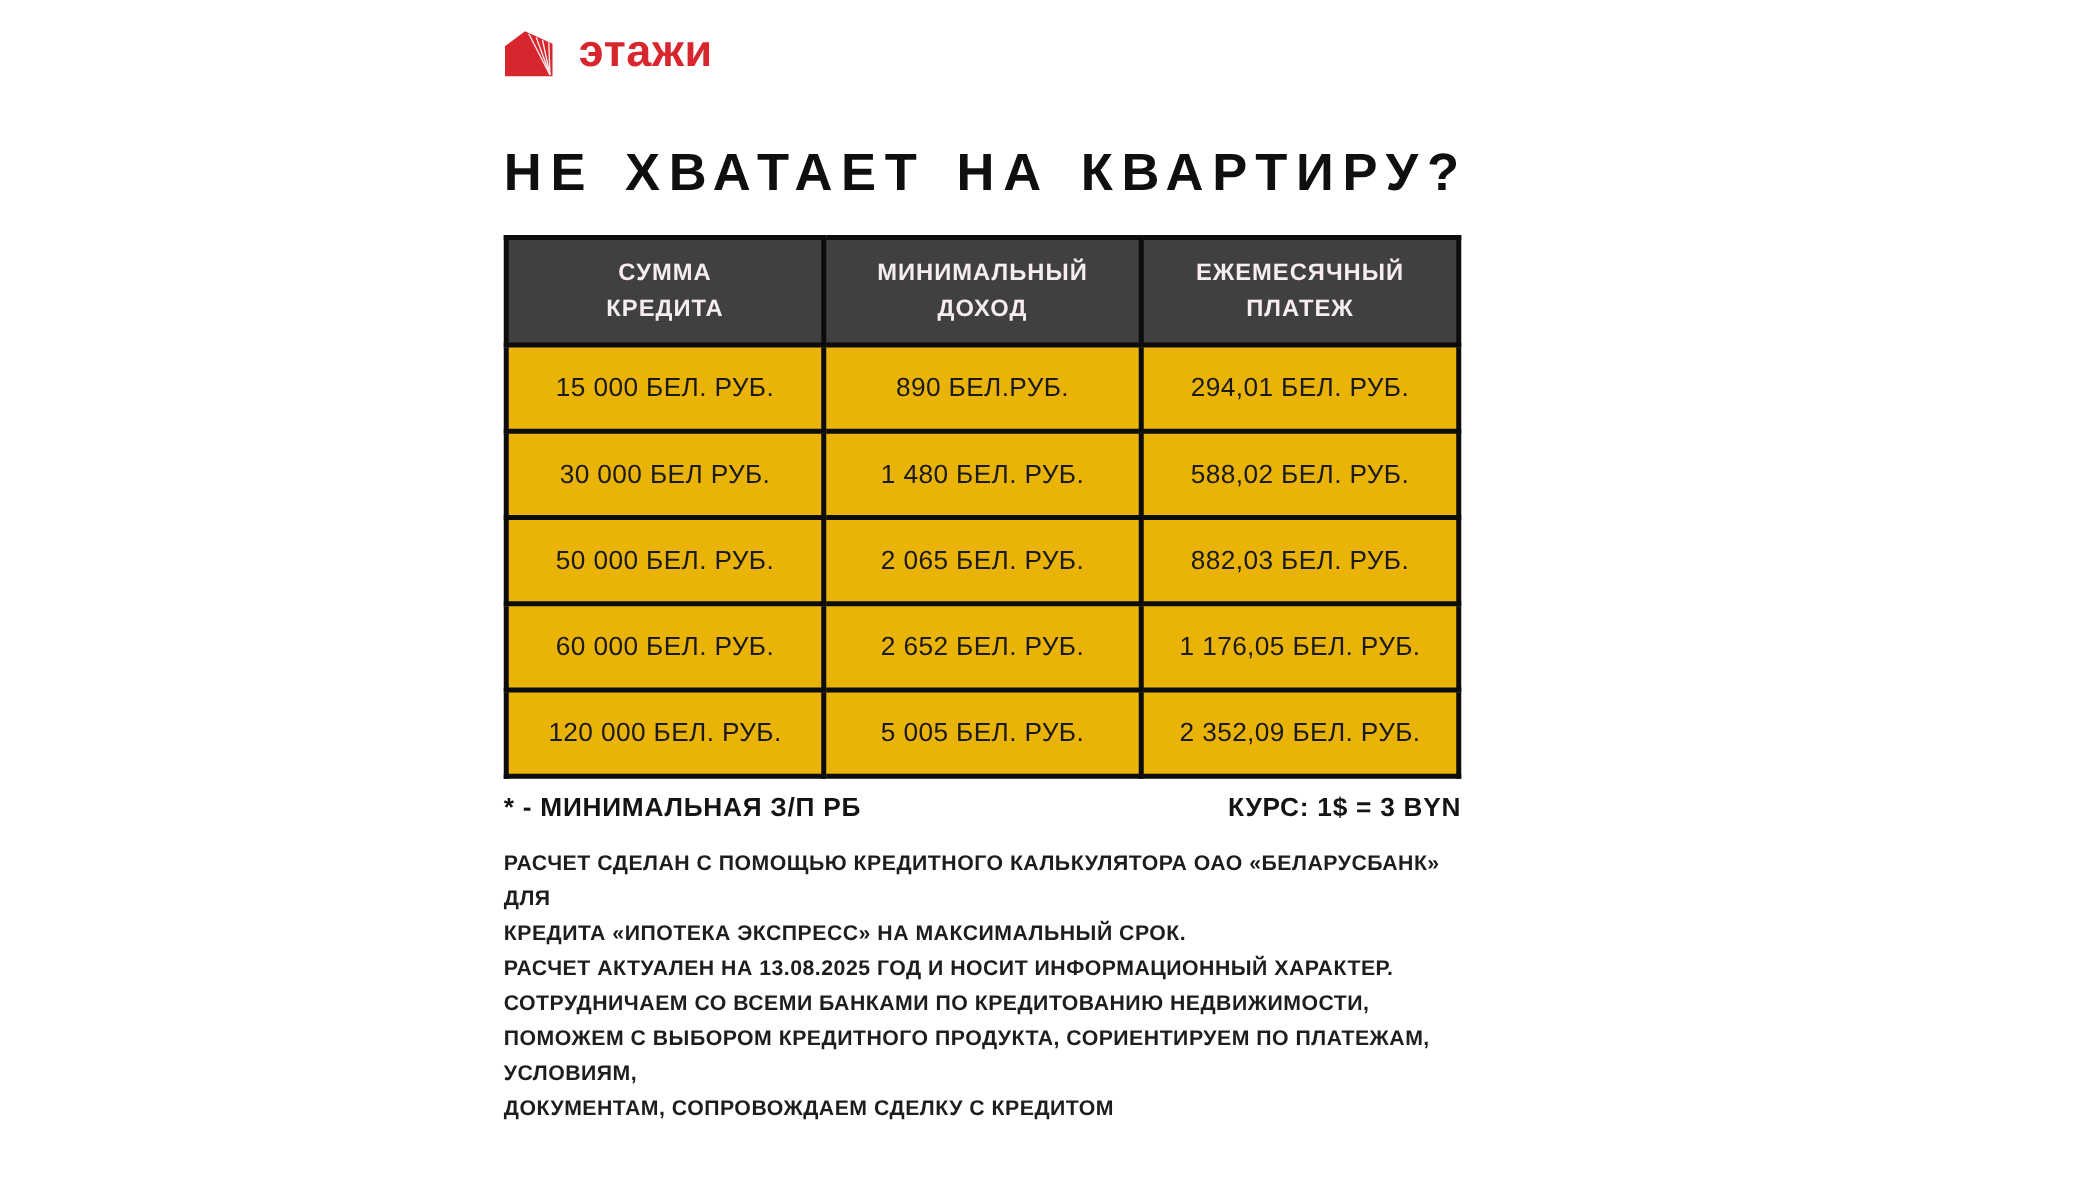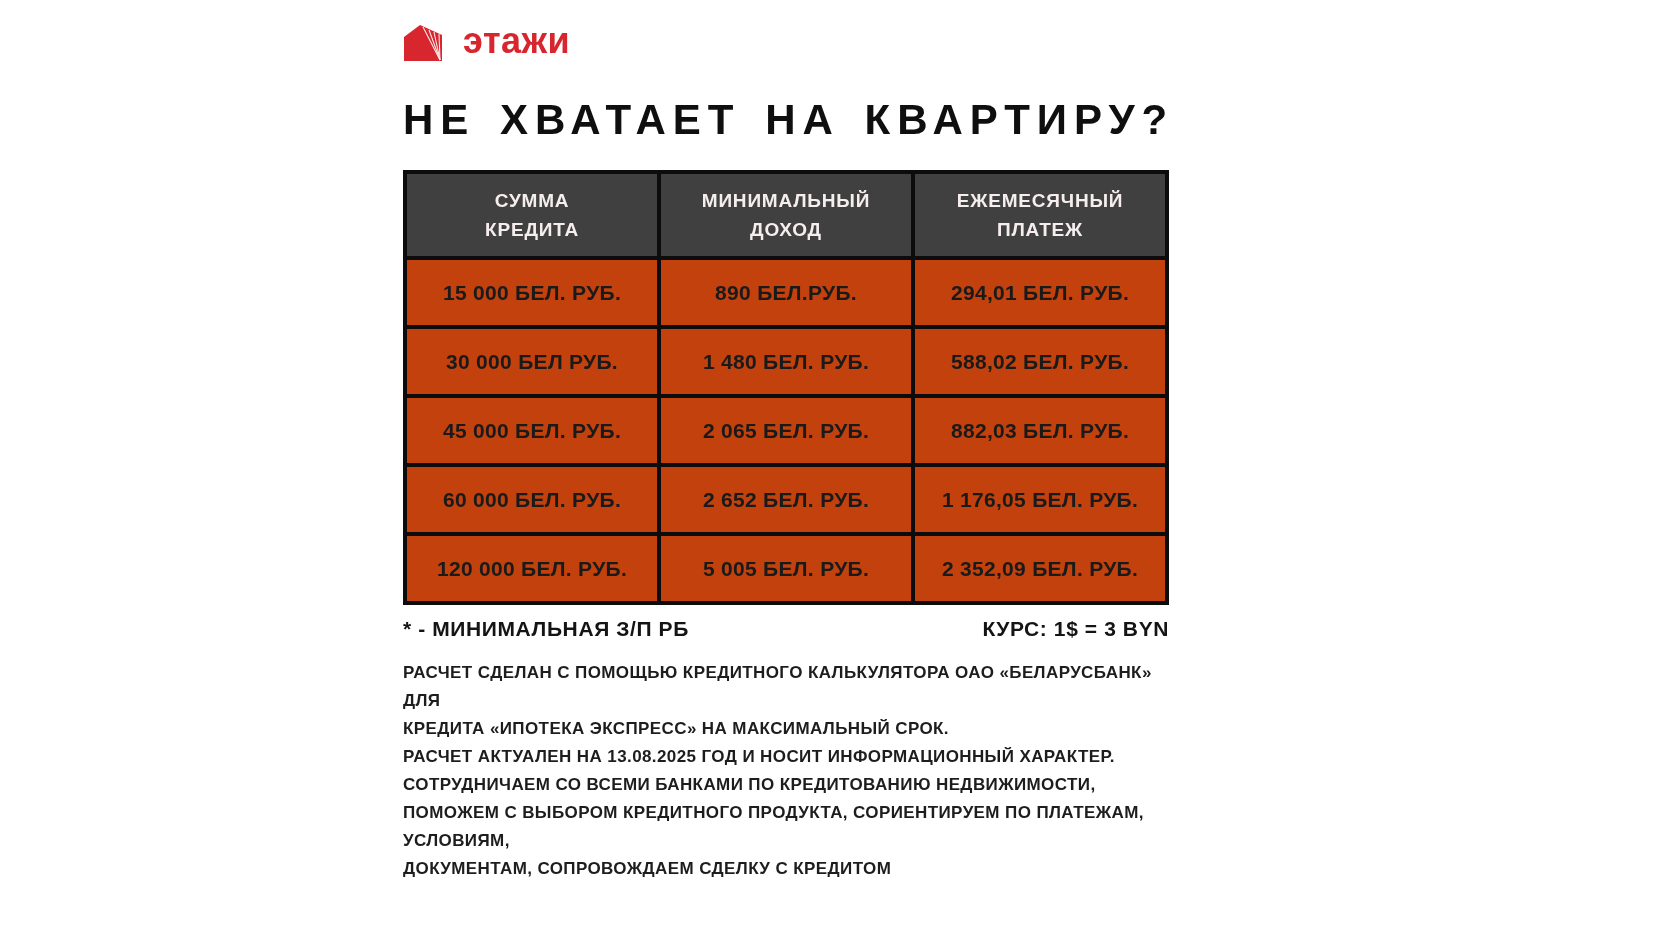--- a/index.html
+++ b/index.html
@@ -29,21 +29,21 @@
   .logo-text {
     font-size: 36px;
     font-weight: 700;
     color: #d7262d;
     letter-spacing: 0.5px;
     line-height: 1;
     padding-bottom: 4px;
   }
   
   .page-title {
-    margin-top: 32px;
+    margin-top: 50px;
     font-size: 42px;
     font-weight: 800;
     letter-spacing: 7px;
     word-spacing: 6px;
     color: #0f0f0f;
     white-space: nowrap;
   }
   
   table.credit-table {
     margin-top: 26px;
@@ -60,23 +60,23 @@
     background: #404040;
     color: #f6eeee;
     font-size: 19px;
     font-weight: 700;
     letter-spacing: 0.8px;
     height: 80px;
     line-height: 1.55;
     white-space: pre-line;
   }
   table.credit-table td {
-    background: #c2410c;
+    background: #eab308;
     font-size: 21px;
-    font-weight: 700;
+    font-weight: 400;
     letter-spacing: 0.3px;
     color: #1a1a1a;
     height: 63px;
   }
   
   .footnote-row {
     margin-top: 12px;
     display: flex;
     justify-content: space-between;
     align-items: center;
@@ -137,21 +137,21 @@
         <td>294,01 БЕЛ. РУБ.</td>
       </tr>
 
       <tr>
         <td>30 000 БЕЛ РУБ.</td>
         <td>1 480 БЕЛ. РУБ.</td>
         <td>588,02 БЕЛ. РУБ.</td>
       </tr>
 
       <tr>
-        <td>45 000 БЕЛ. РУБ.</td>
+        <td>50 000 БЕЛ. РУБ.</td>
         <td>2 065 БЕЛ. РУБ.</td>
         <td>882,03 БЕЛ. РУБ.</td>
       </tr>
 
       <tr>
         <td>60 000 БЕЛ. РУБ.</td>
         <td>2 652 БЕЛ. РУБ.</td>
         <td>1 176,05 БЕЛ. РУБ.</td>
       </tr>
 

